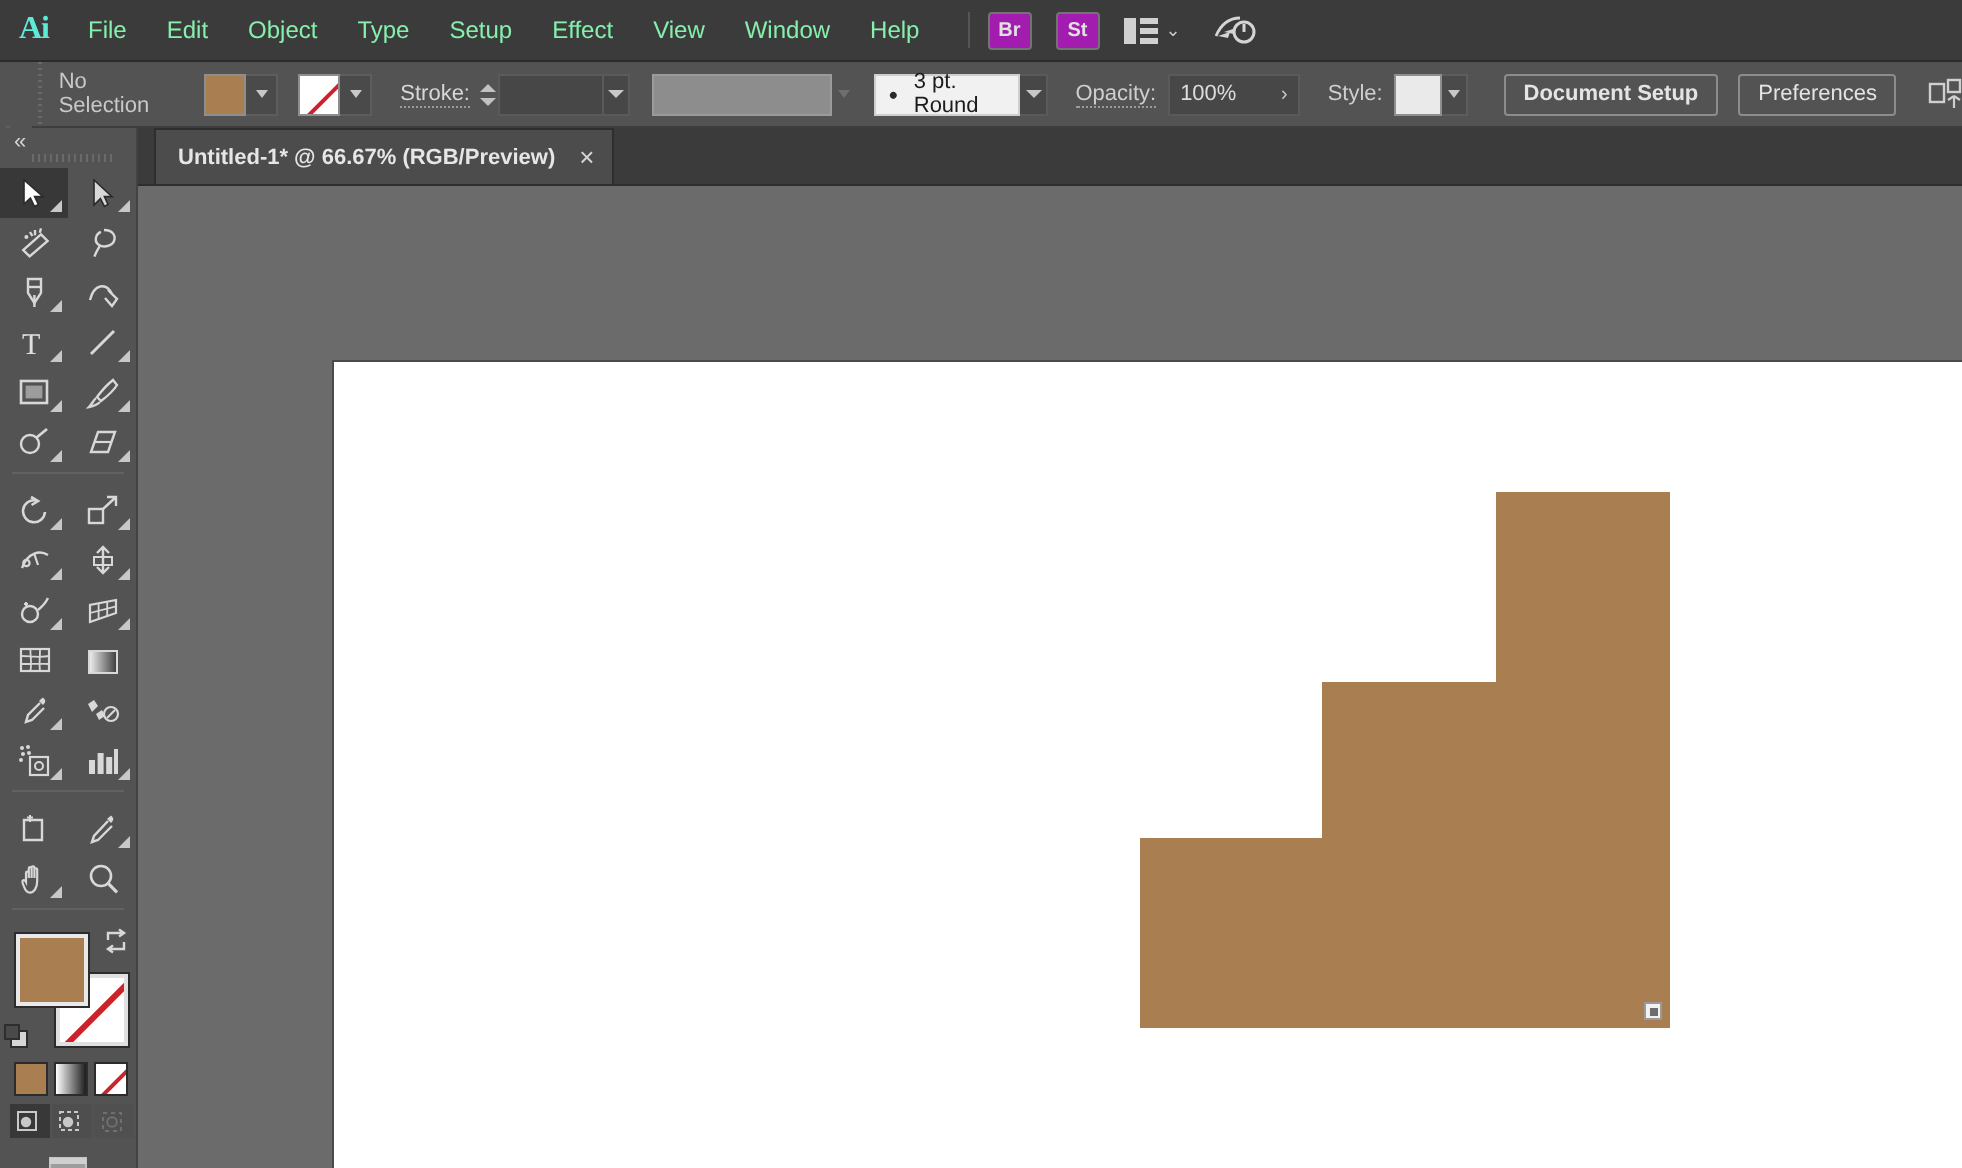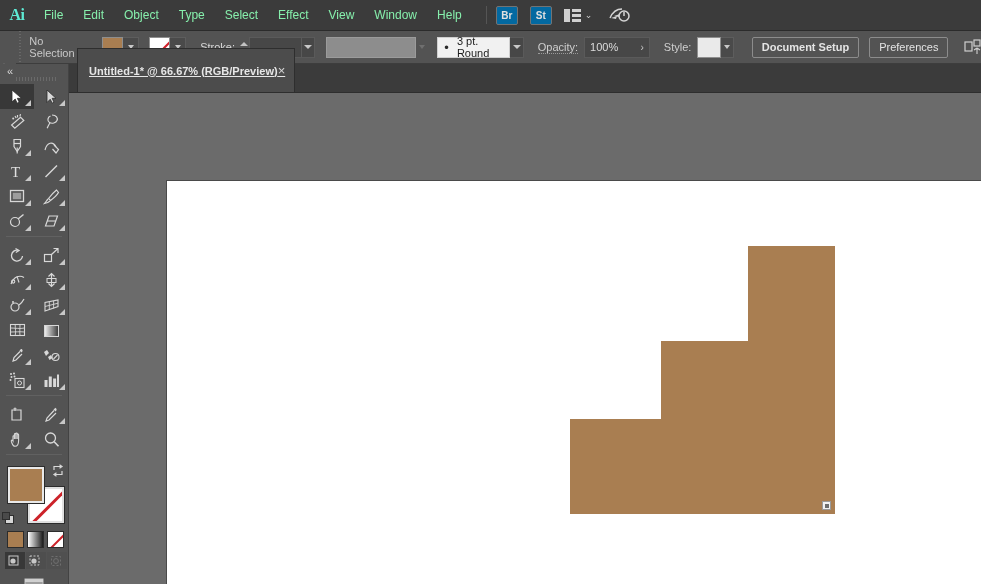--- a/index.html
+++ b/index.html
@@ -31,21 +31,21 @@
     display: flex; align-items: center;
     color: #86efac; font-size: 12px;
     cursor: default; white-space: nowrap;
   }
   .menubar-sep {
     width: 1px; height: 18px; background: #555; margin: 0 9px 0 14px;
   }
   .mb-btn {
     width: 22px; height: 19px; margin-right: 12px;
     border: 1px solid #737373; border-radius: 2px;
-    background: #0369a1;
+    background: #a21caf;
     display: flex; align-items: center; justify-content: center;
     color: #e0e0e0; font-size: 10px; font-weight: bold;
     cursor: pointer;
   }
   .ws-switch {
     display: flex; align-items: center; gap: 4px; margin-right: 16px; cursor: pointer;
   }
   .ws-icon { width: 17px; height: 13px; position: relative; }
   .ws-icon i {
     position: absolute; background: #d0d0d0; display: block;
@@ -162,24 +162,24 @@
     display: flex; align-items: flex-end;
     border-bottom: 1px solid #2e2e2e;
   }
   .tab-grip {
     width: 9px; height: 29px;
     background: repeating-linear-gradient(to bottom, #666 0, #666 1px, transparent 1px, transparent 3px);
     background-size: 2px 100%; background-position: 3px 0; background-repeat: repeat-y;
     opacity: .7;
   }
   .doc-tab {
-    height: 44px; margin-left: 68px;
+    height: 28px; margin-left: 68px;
     background: #4c4c4c; border: 1px solid #2e2e2e; border-bottom: none;
-    display: flex; align-items: center; gap: 0; padding: 0 9px 0 11px;
-    color: #e6e6e6; font-size: 11px; font-weight: bold; cursor: pointer; text-decoration: underline;
+    display: flex; align-items: center; gap: 12px; padding: 0 9px 0 11px;
+    color: #e6e6e6; font-size: 11px; font-weight: bold; cursor: pointer;
   }
   .doc-tab .close { color: #d6d6d6; font-size: 13px; font-weight: normal; cursor: pointer; }
 
   
   .toolpanel {
     position: absolute; left: 0; top: 64px; width: 69px; height: 520px;
     background: #535353; border-right: 1px solid #434343; z-index: 5;
   }
   .tp-header {
     height: 18px; position: relative; display: flex; align-items: center;
@@ -290,21 +290,21 @@
 
 <div id="app">
 
   <div class="menubar">
     <div class="ai-logo">Ai</div>
 
     <div class="menu-item">File</div>
     <div class="menu-item">Edit</div>
     <div class="menu-item">Object</div>
     <div class="menu-item">Type</div>
-    <div class="menu-item">Select</div>
+    <div class="menu-item">Setup</div>
     <div class="menu-item">Effect</div>
     <div class="menu-item">View</div>
     <div class="menu-item">Window</div>
     <div class="menu-item">Help</div>
 
     <div class="menubar-sep"></div>
 
     <div class="mb-btn">Br</div>
     <div class="mb-btn">St</div>
 

